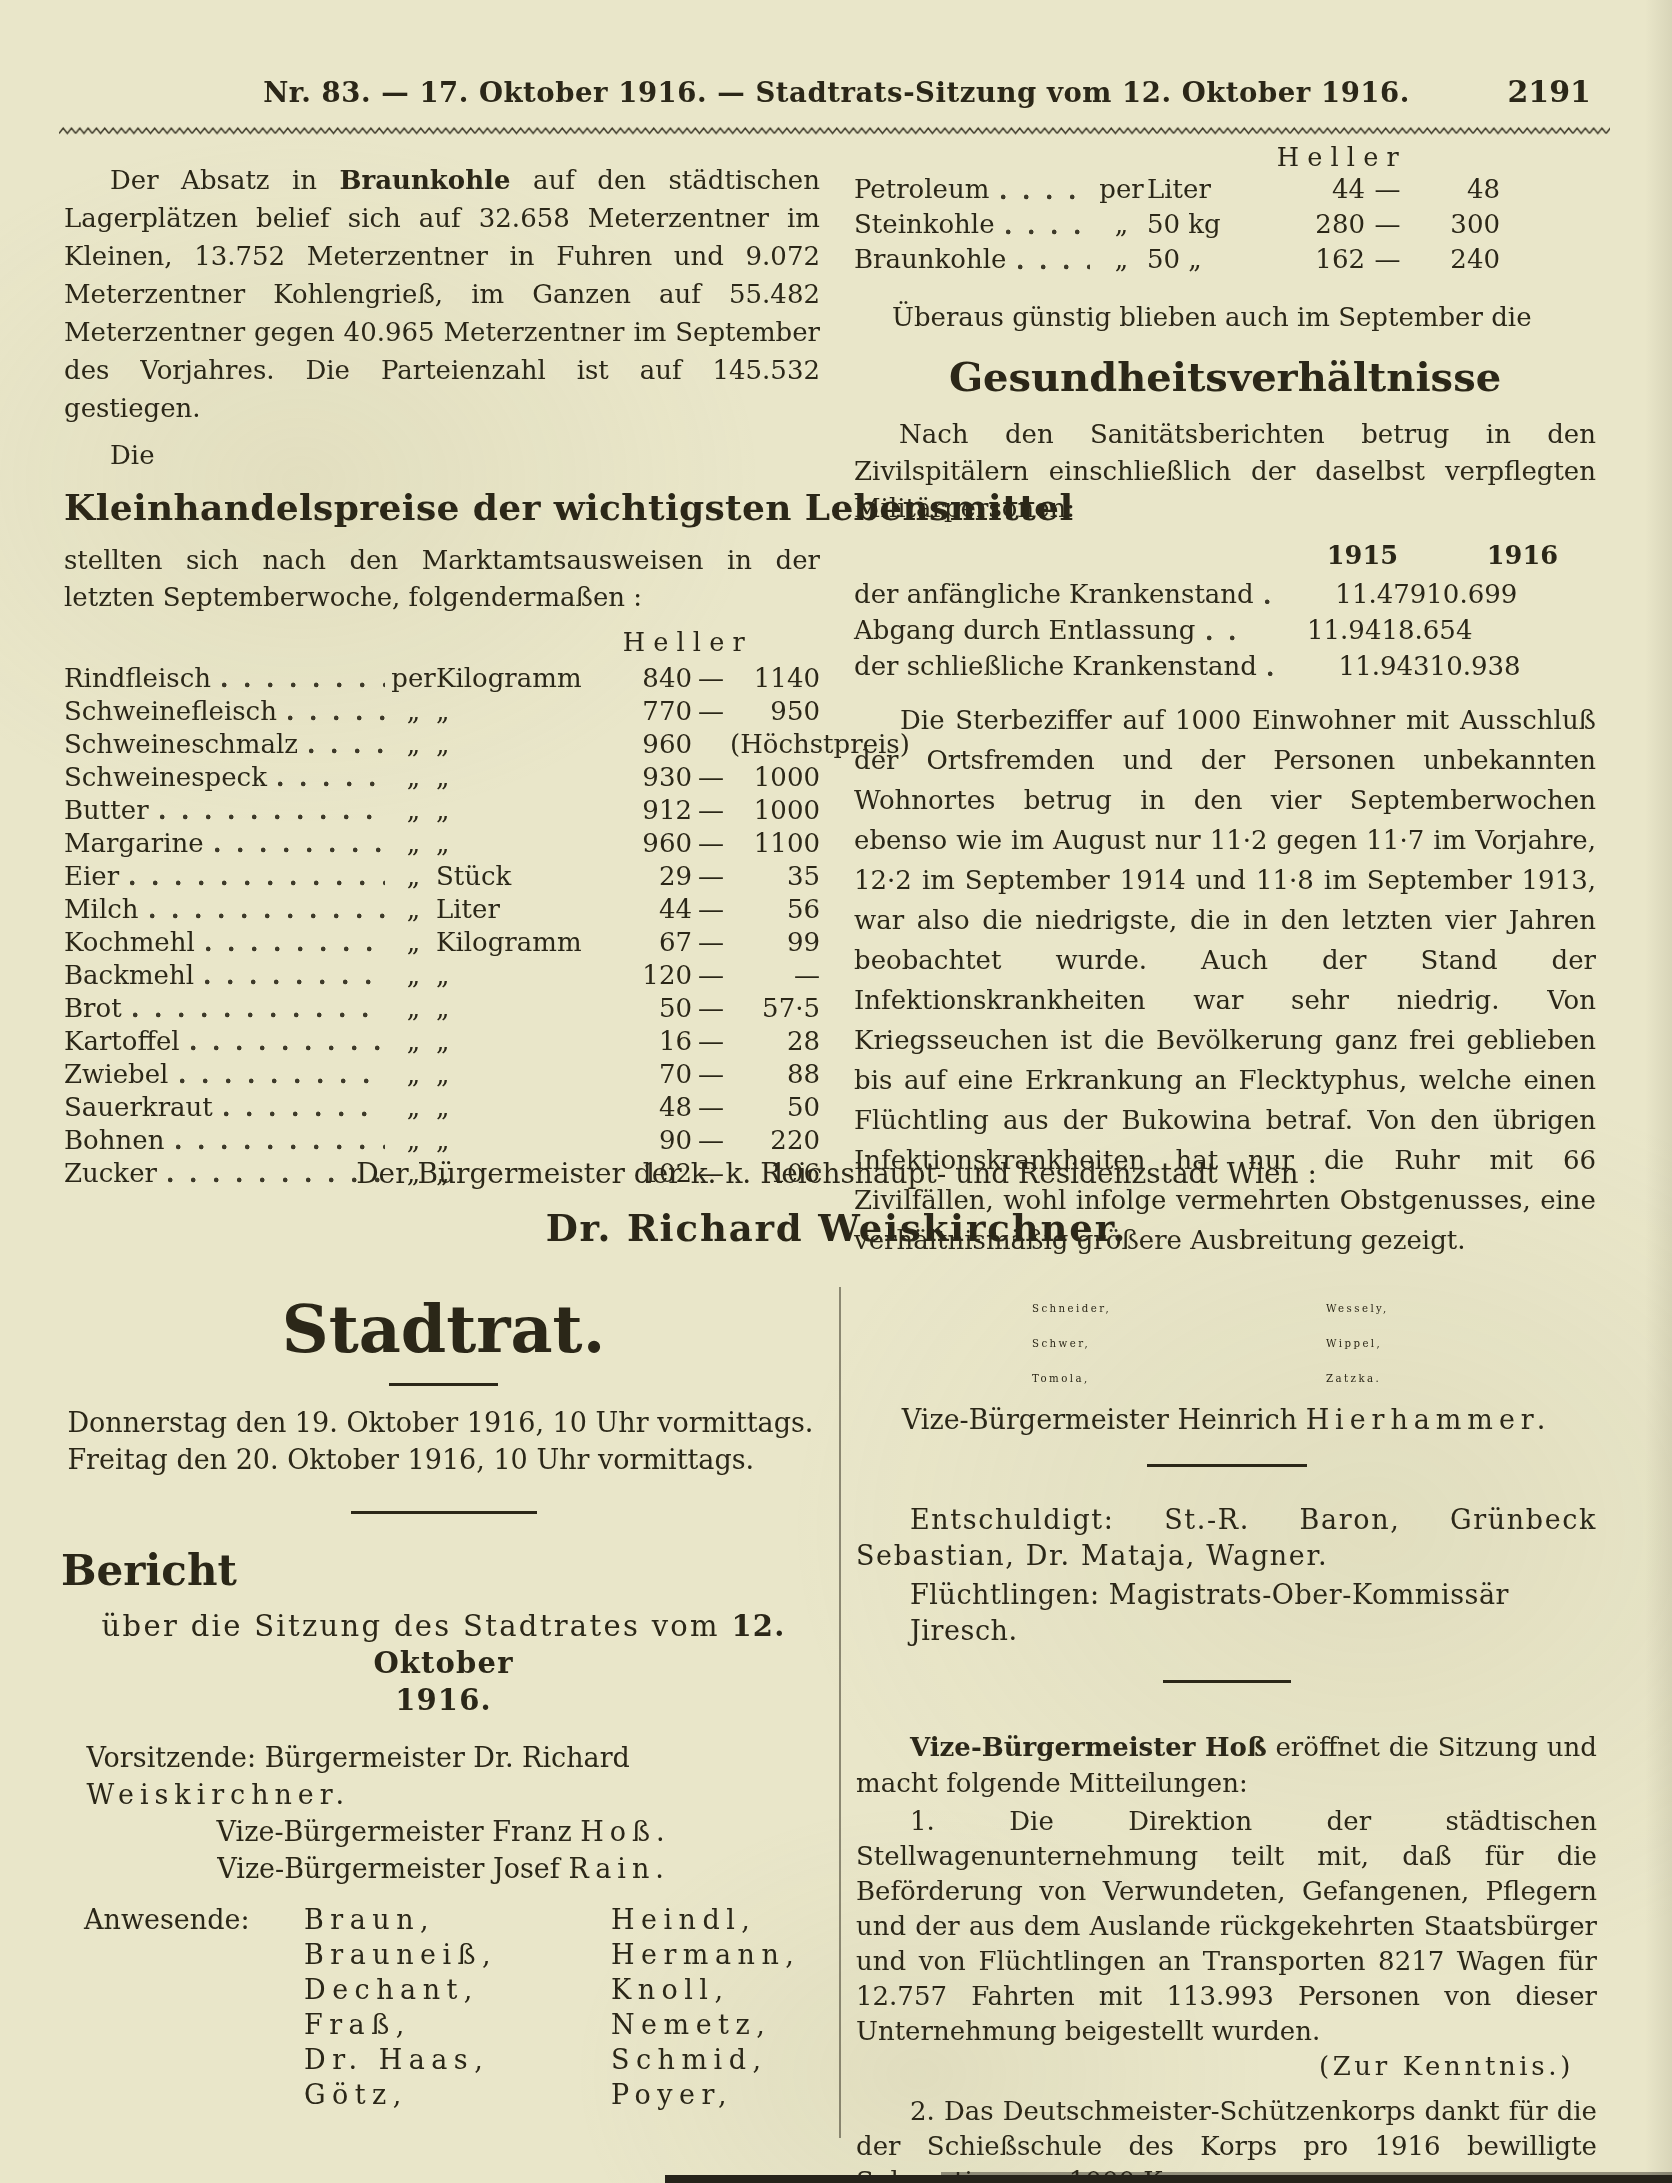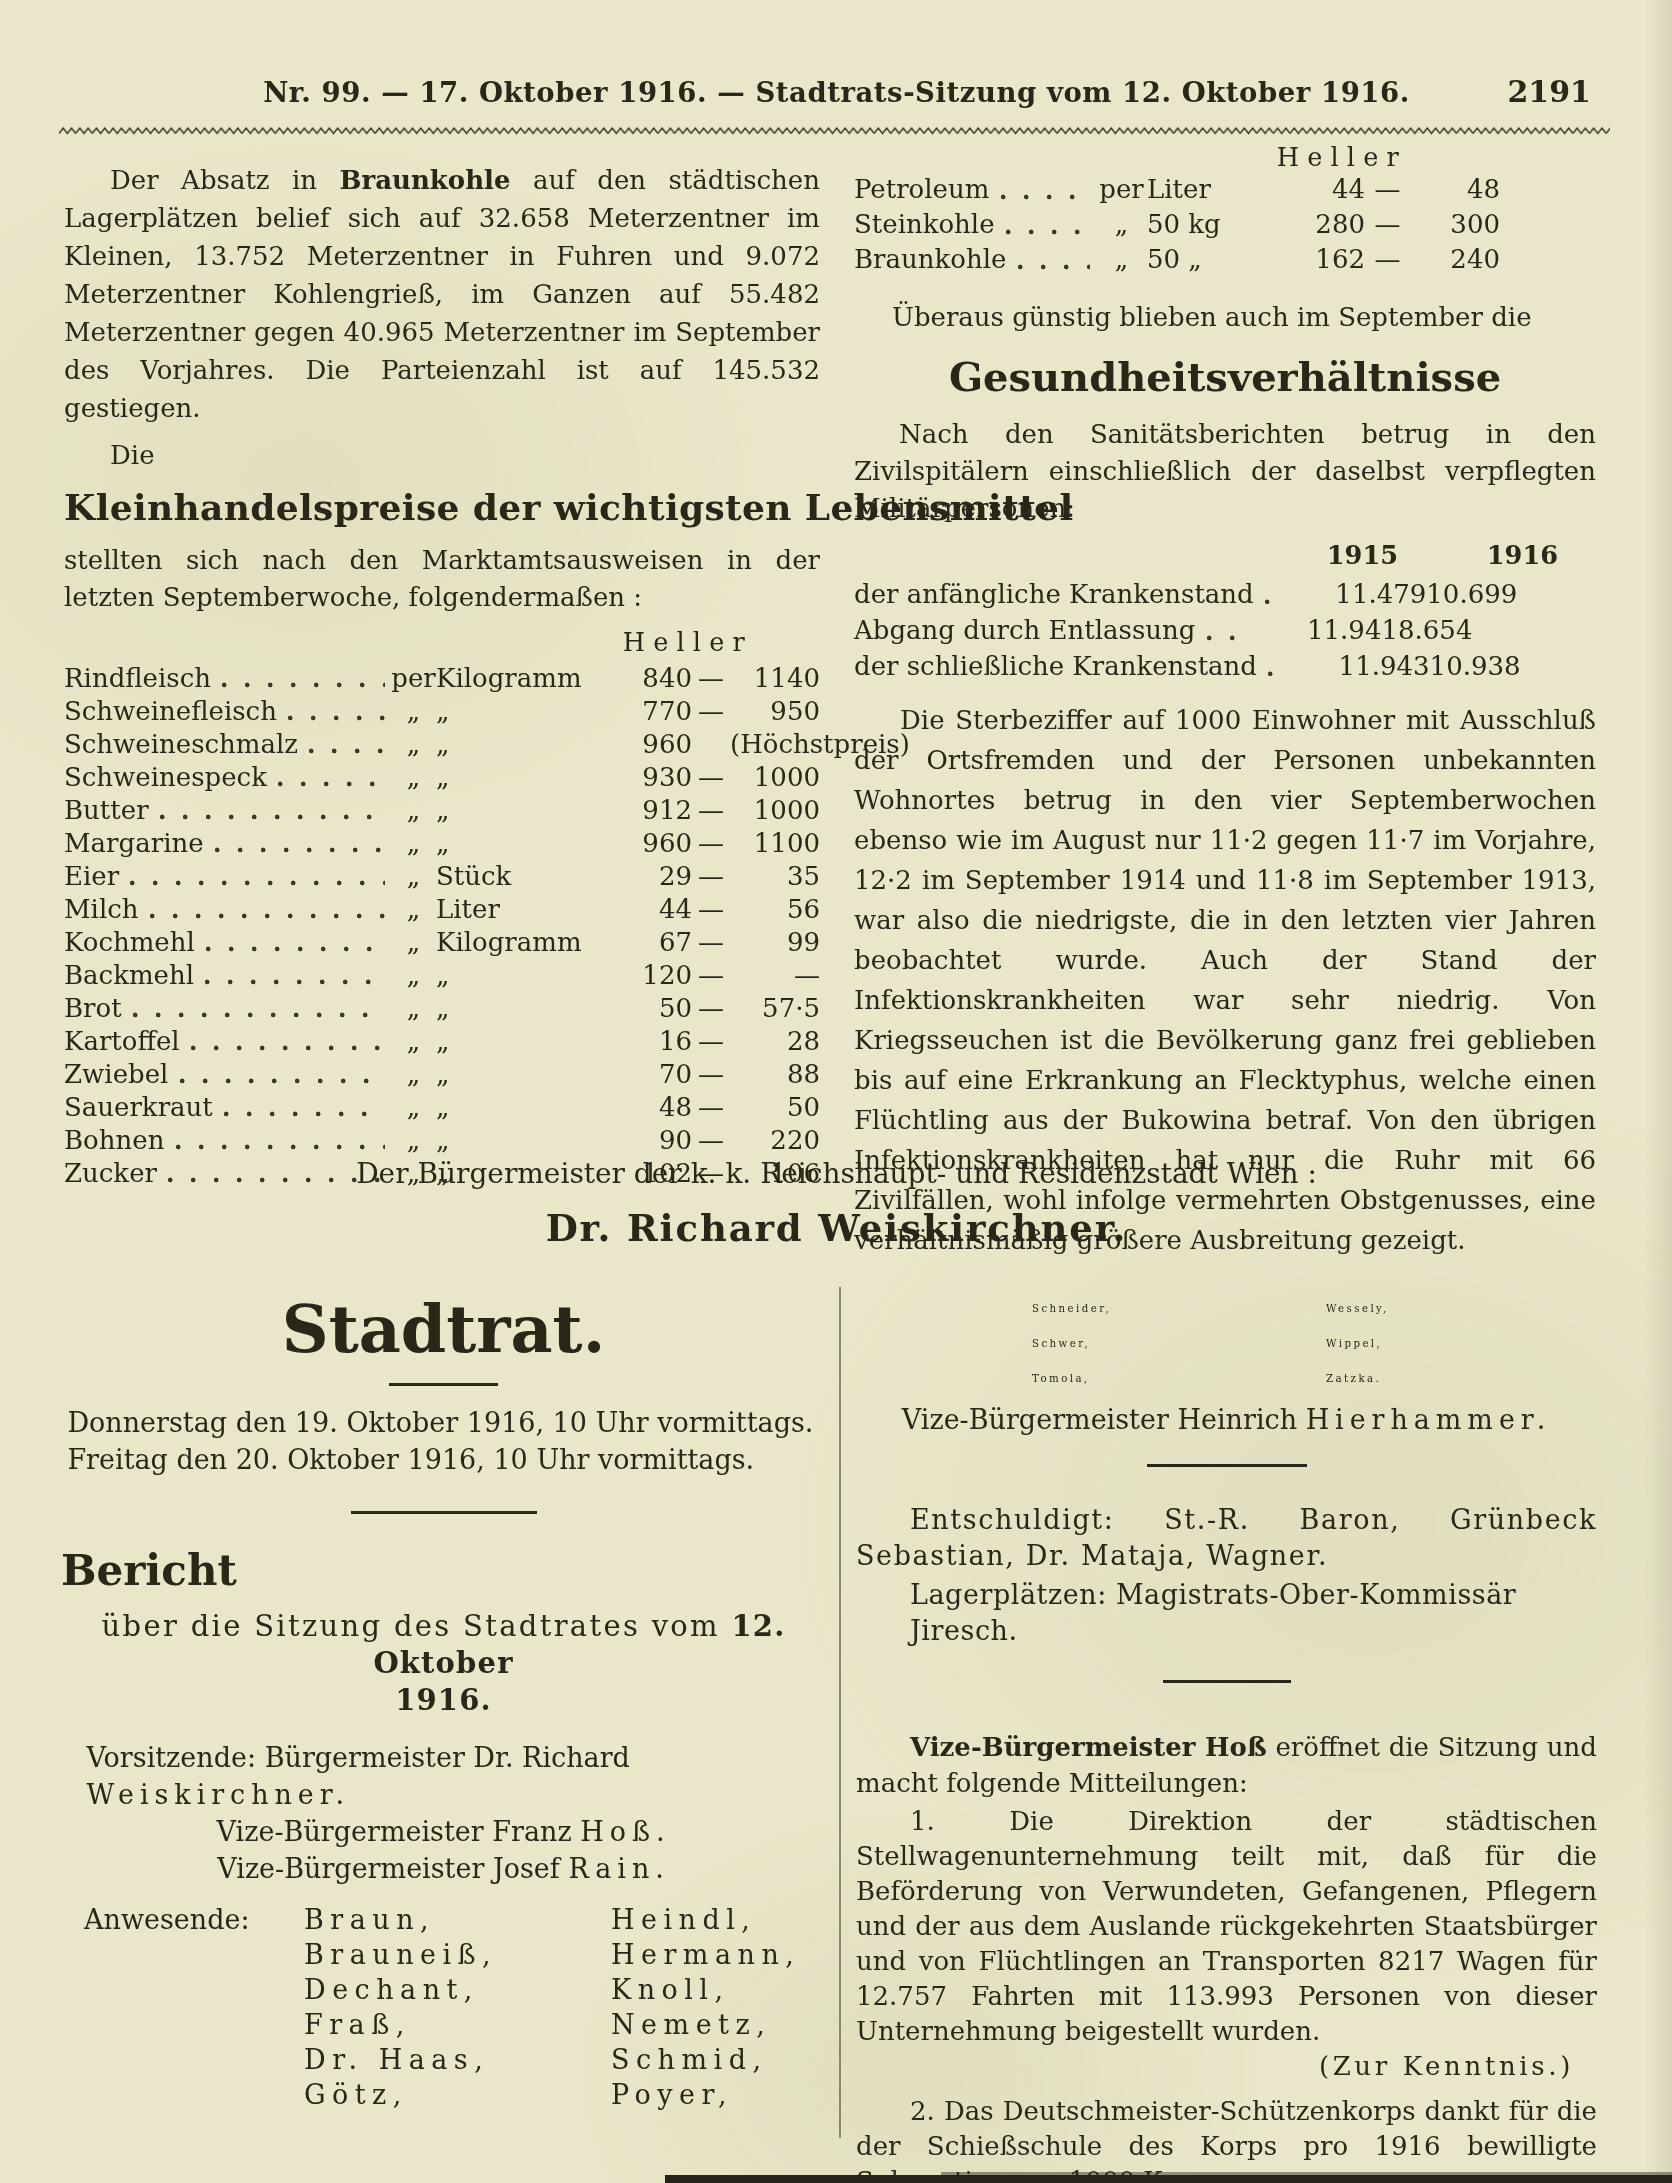--- a/index.html
+++ b/index.html
@@ -105,21 +105,21 @@
   .excused{font-size:27px;line-height:36px;text-align:justify;text-indent:54px;margin-top:35px;letter-spacing:.06em;}
   .secretary{font-size:27px;line-height:36px;padding-left:54px;margin-top:3.8px;letter-spacing:.02em;}
   .opening{font-size:26px;line-height:36px;text-align:justify;text-indent:54px;margin-top:46px;}
   .item{font-size:26px;line-height:35px;text-align:justify;text-indent:54px;margin-top:2.6px;}
   .item.i2{margin-top:10.2px;}
   .ack{font-size:26px;line-height:35px;text-align:right;padding-right:23px;letter-spacing:.14em;}
 </style>
 </head>
 <body>
 
-<div class="masthead">Nr. 99. — 17. Oktober 1916. — Stadtrats-Sitzung vom 12. Oktober 1916.</div>
+<div class="masthead">Nr. 83. — 17. Oktober 1916. — Stadtrats-Sitzung vom 12. Oktober 1916.</div>
 <div class="pagenum">2191</div>
 
 <svg class="wavyrule" xmlns="http://www.w3.org/2000/svg" viewBox="0 0 2424 20" width="1551" height="12.8">
   <defs>
     <pattern id="zz" width="26" height="18" patternUnits="userSpaceOnUse">
       <path d="M0 13 L6.5 5 L13 13 L19.5 5 L26 13" fill="none" stroke="#3a3626" stroke-width="2.4"></path>
     </pattern>
   </defs>
   <rect width="100%" height="18" fill="url(#zz)"></rect>
 </svg>
@@ -449,21 +449,21 @@
 
       <div class="att-row">
         <span class="att-sp"></span>
         <span class="att-a">Tomola,</span>
         <span class="att-b">Zatzka.</span>
       </div>
     </div>
   <div class="vice"><span>Vize-Bürgermeister Heinrich </span><span class="spname">Hierhammer.</span></div>
   <div class="rule r3"></div>
   <p class="excused"><span>Entschuldigt:</span><span> St.-R. Baron, Grünbeck Sebastian, Dr. Mataja, Wagner.</span></p>
-  <p class="secretary"><span>Lagerplätzen:</span><span> Magistrats-Ober-Kommissär Jiresch.</span></p>
+  <p class="secretary"><span>Flüchtlingen:</span><span> Magistrats-Ober-Kommissär Jiresch.</span></p>
   <div class="rule r4"></div>
   <p class="opening"><b>Vize-Bürgermeister Hoß</b><span> eröffnet die Sitzung und macht folgende Mitteilungen:</span></p>
   <p class="item">1. Die Direktion der städtischen Stellwagenunternehmung teilt mit, daß für die Beförderung von Verwundeten, Gefangenen, Pflegern und der aus dem Auslande rückgekehrten Staatsbürger und von Flüchtlingen an Transporten 8217 Wagen für 12.757 Fahrten mit 113.993 Personen von dieser Unternehmung beigestellt wurden.</p>
   <p class="ack">(Zur Kenntnis.)</p>
   <p class="item i2">2. Das Deutschmeister-Schützenkorps dankt für die der Schießschule des Korps pro 1916 bewilligte Subvention von 1000 K.</p>
 
 </div>
 
 <div class="page-edge-right"></div>
 <div class="scan-strip2"></div>

